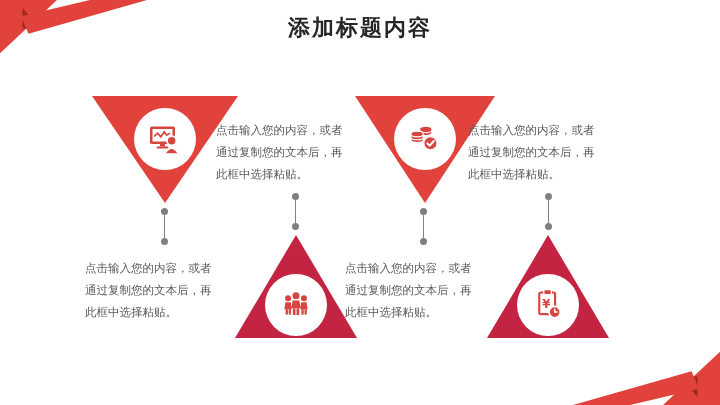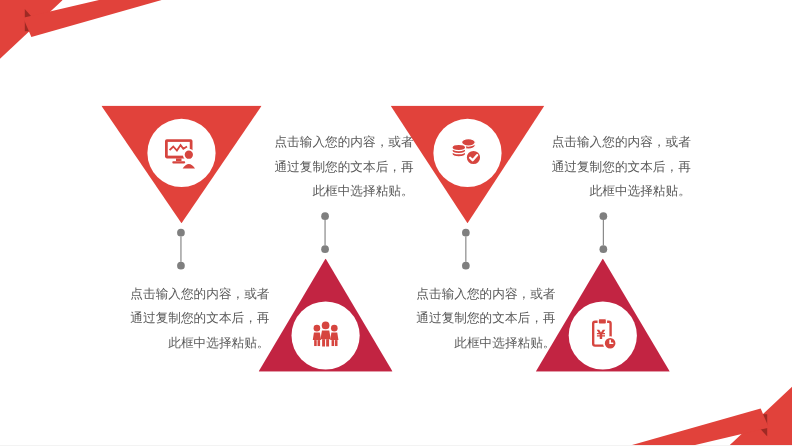--- a/index.html
+++ b/index.html
@@ -35,21 +35,21 @@
   }
   .tri-down .circle{top:12px;}
   .tri-up .circle{top:39px;}
   .tri .circle svg{width:40px;height:40px;}
   
   .connector{position:absolute;width:7px;height:37px;display:flex;flex-direction:column;align-items:center;}
   .connector .dot{width:7px;height:7px;border-radius:50%;background:var(--connector,#7f7f7f);flex:0 0 auto;}
   .connector .line{width:1.5px;flex:1 1 auto;background:var(--connector,#7f7f7f);}
   
   .ptext{
-    position:absolute;width:160px;text-align:right;
+    position:absolute;width:160px;text-align:left;
     font-size:11.5px;line-height:22px;color:var(--body-text,#595959);
   }
   
   #tri1{left:92px;top:96px;width:146px;height:107px;}
   #con1{left:161px;top:208px;}
   #txt1{left:85px;top:257px;}
 
   #txt2{left:216px;top:119px;}
   #con2{left:292px;top:193px;}
   #tri2{left:235px;top:235px;width:122px;height:103px;}
@@ -74,20 +74,21 @@
     <div class="band-a"></div>
     <div class="fold"></div>
     <div class="band-b"></div>
   </div>
   <div class="ribbon br">
     <div class="band-a"></div>
     <div class="fold"></div>
     <div class="band-b"></div>
   </div>
 
+  <div class="title">添加标题内容</div>
 
   <div class="tri tri-down" id="tri1">
     <div class="circle">
       <svg viewBox="0 0 48 48">
         <rect class="red-f" x="6" y="9" width="30" height="21" rx="2"></rect>
         <rect x="9" y="12" width="24" height="15" fill="#fff"></rect>
         <polyline class="red-s" points="11,21 15,17 19,21.5 23,15.5 26,19.5 30,17" fill="none" stroke-width="2"></polyline>
         <rect class="red-f" x="18" y="30" width="6" height="3"></rect>
         <rect class="red-f" x="14" y="33" width="14" height="2.5" rx="1"></rect>
         <circle class="red-f" cx="32" cy="26" r="5.5" stroke="#fff" stroke-width="2"></circle>

